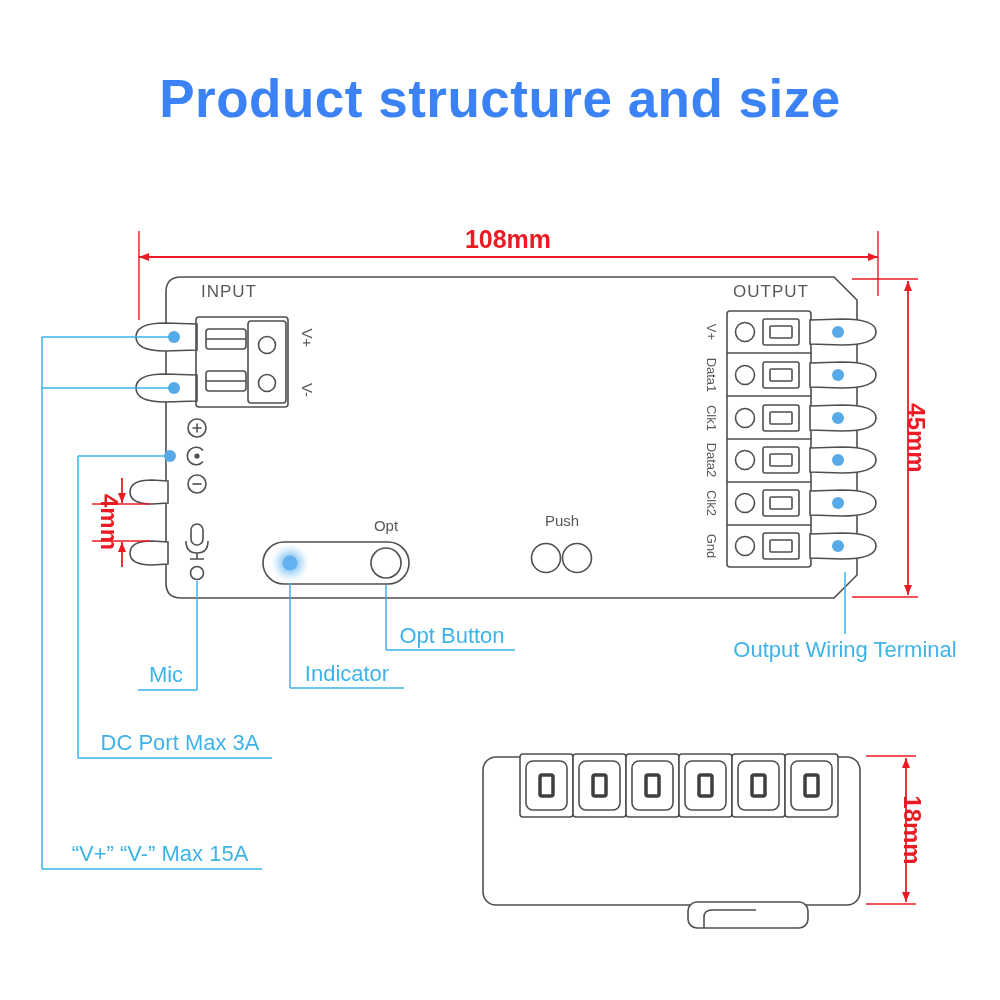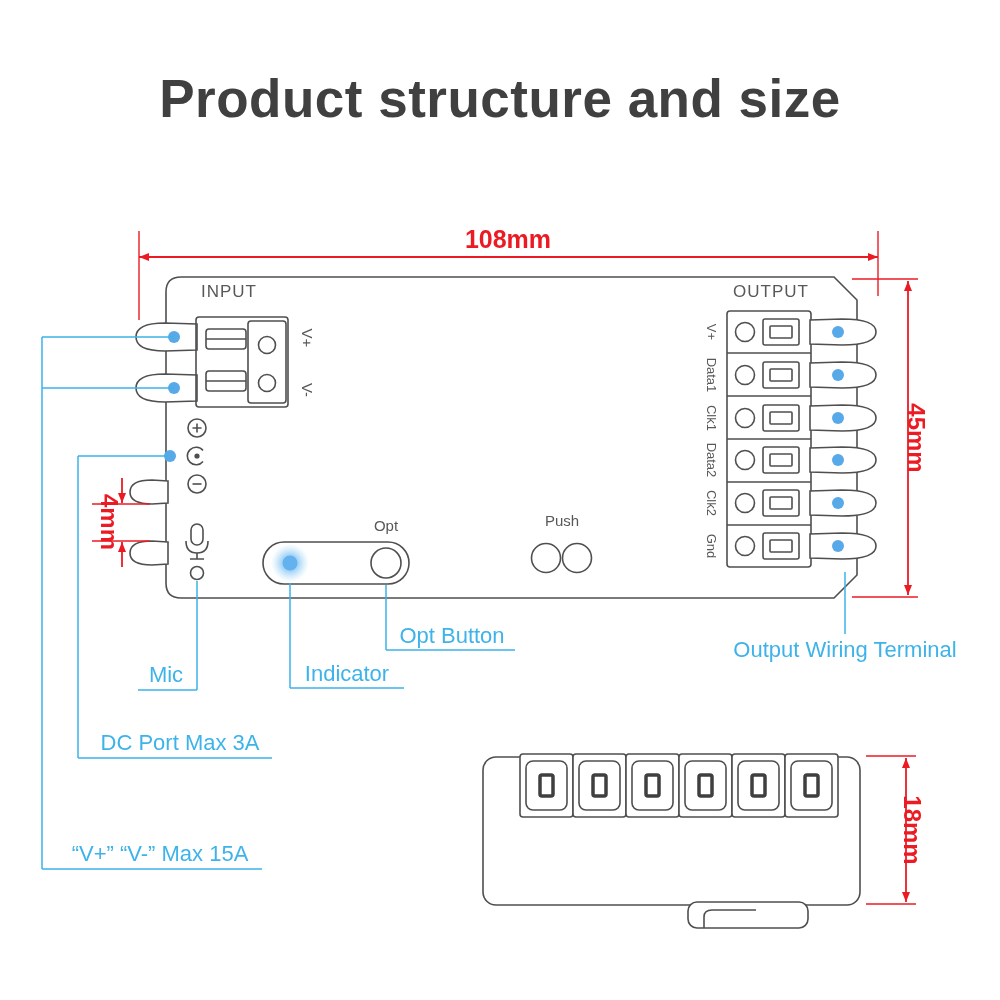--- a/index.html
+++ b/index.html
@@ -2,21 +2,21 @@
 <html><head>
 <meta charset="utf-8">
 <style>
   html,body { margin:0; padding:0; }
   body {
     width:1000px; height:1000px; background:#ffffff; position:relative;
     font-family:"Liberation Sans", sans-serif;
   }
   .title {
     position:absolute; top:68px; left:0; right:0; text-align:center;
-    font-size:53px; font-weight:bold; color:#404040; letter-spacing:0.5px;
+    font-size:53px; font-weight:bold; color:#3b82f6; letter-spacing:0.5px;
   }
   svg { position:absolute; left:0; top:0; }
   svg text { font-family:"Liberation Sans", sans-serif; }
   .ol  { fill:none; stroke:#4f4f4f; stroke-width:1.6; }
   .olw { fill:#ffffff; stroke:#4f4f4f; stroke-width:1.6; }
   .red  { stroke:#ec1b23; stroke-width:1.4; fill:none; }
   .redd { stroke:#ec1b23; stroke-width:1.8; fill:none; }
   .cy   { stroke:#3db3ea; stroke-width:1.5; fill:none; }
   text.gray { fill:#585858; font-size:17px; letter-spacing:1px; }
   text.sm   { fill:#585858; font-size:15px; }

